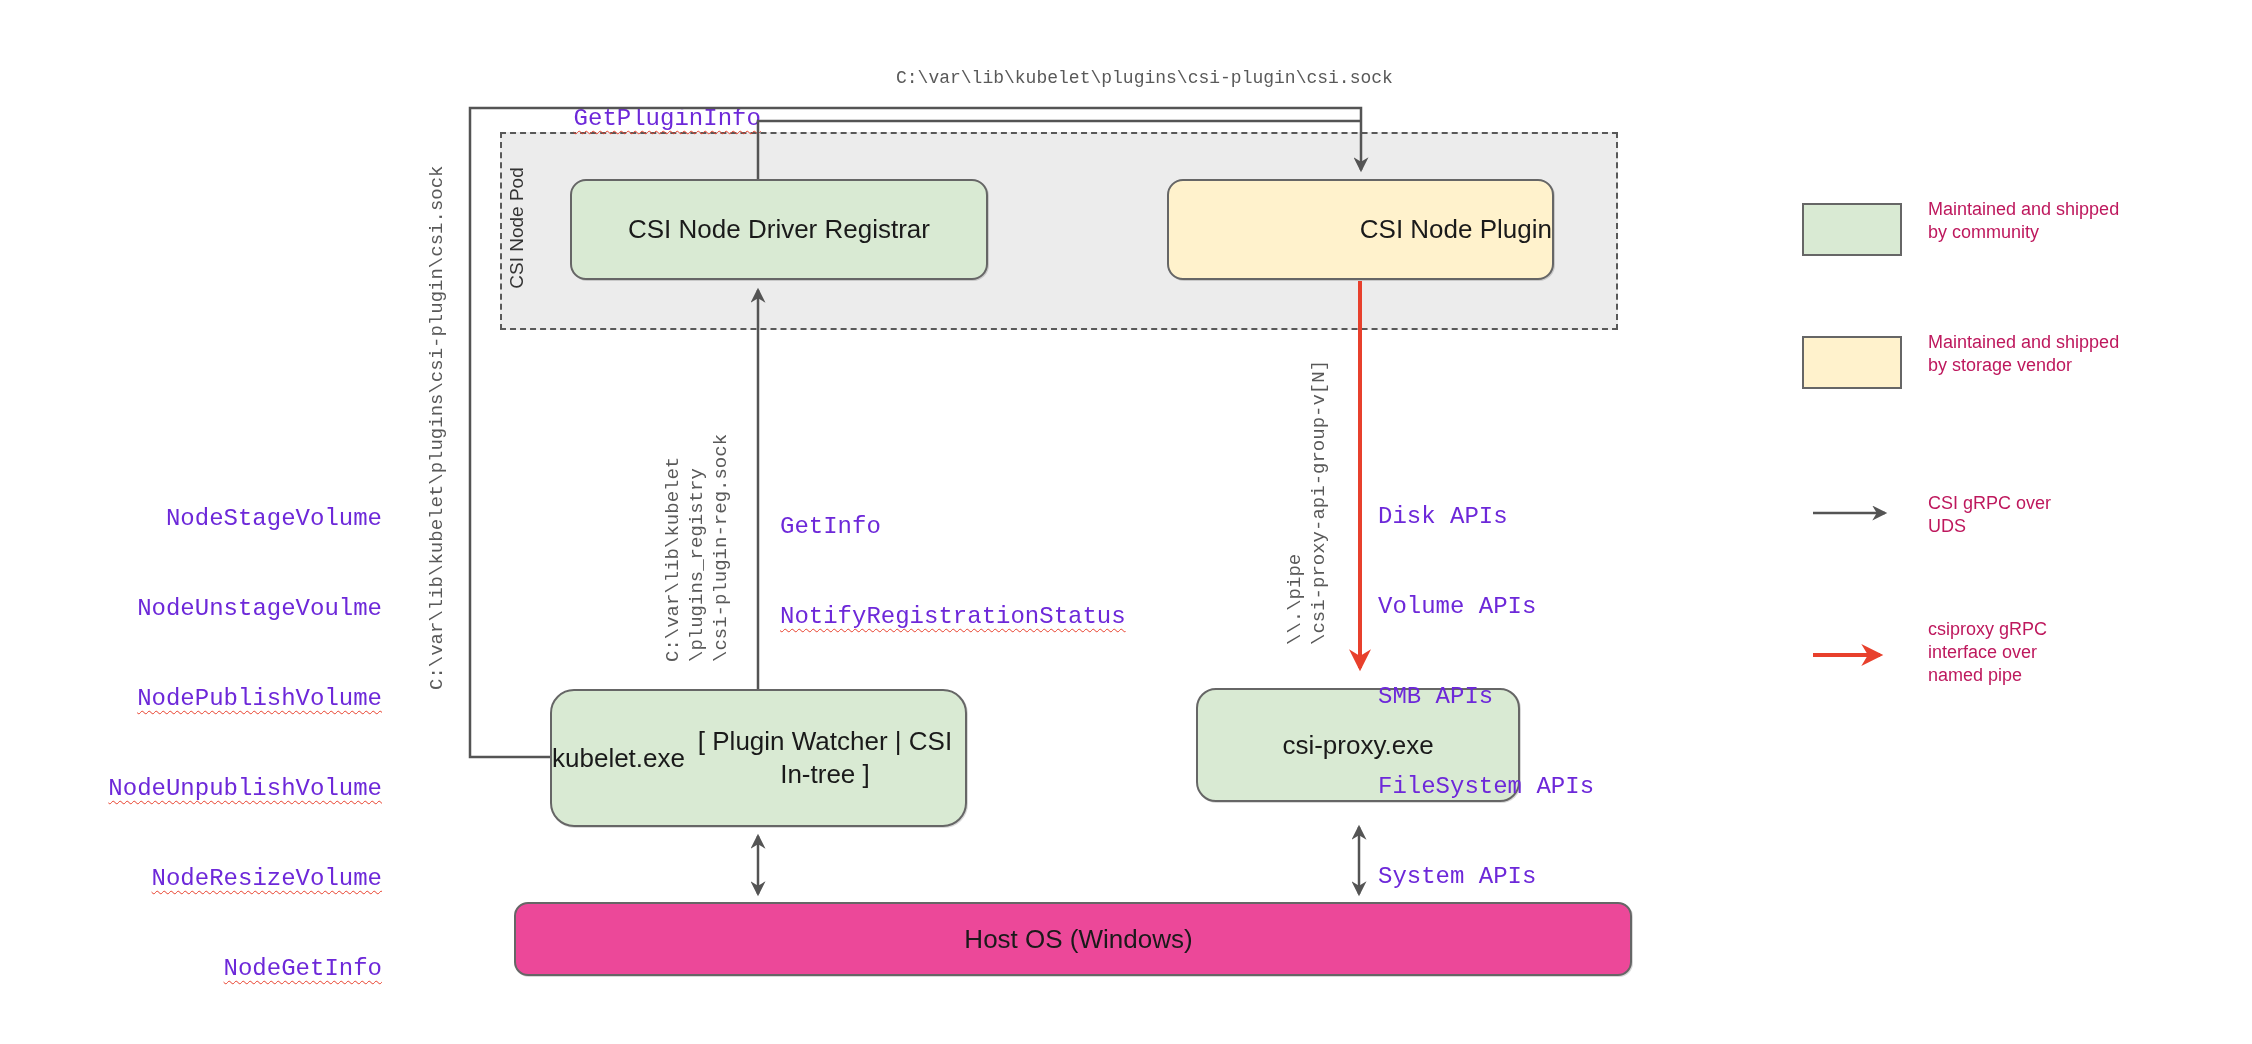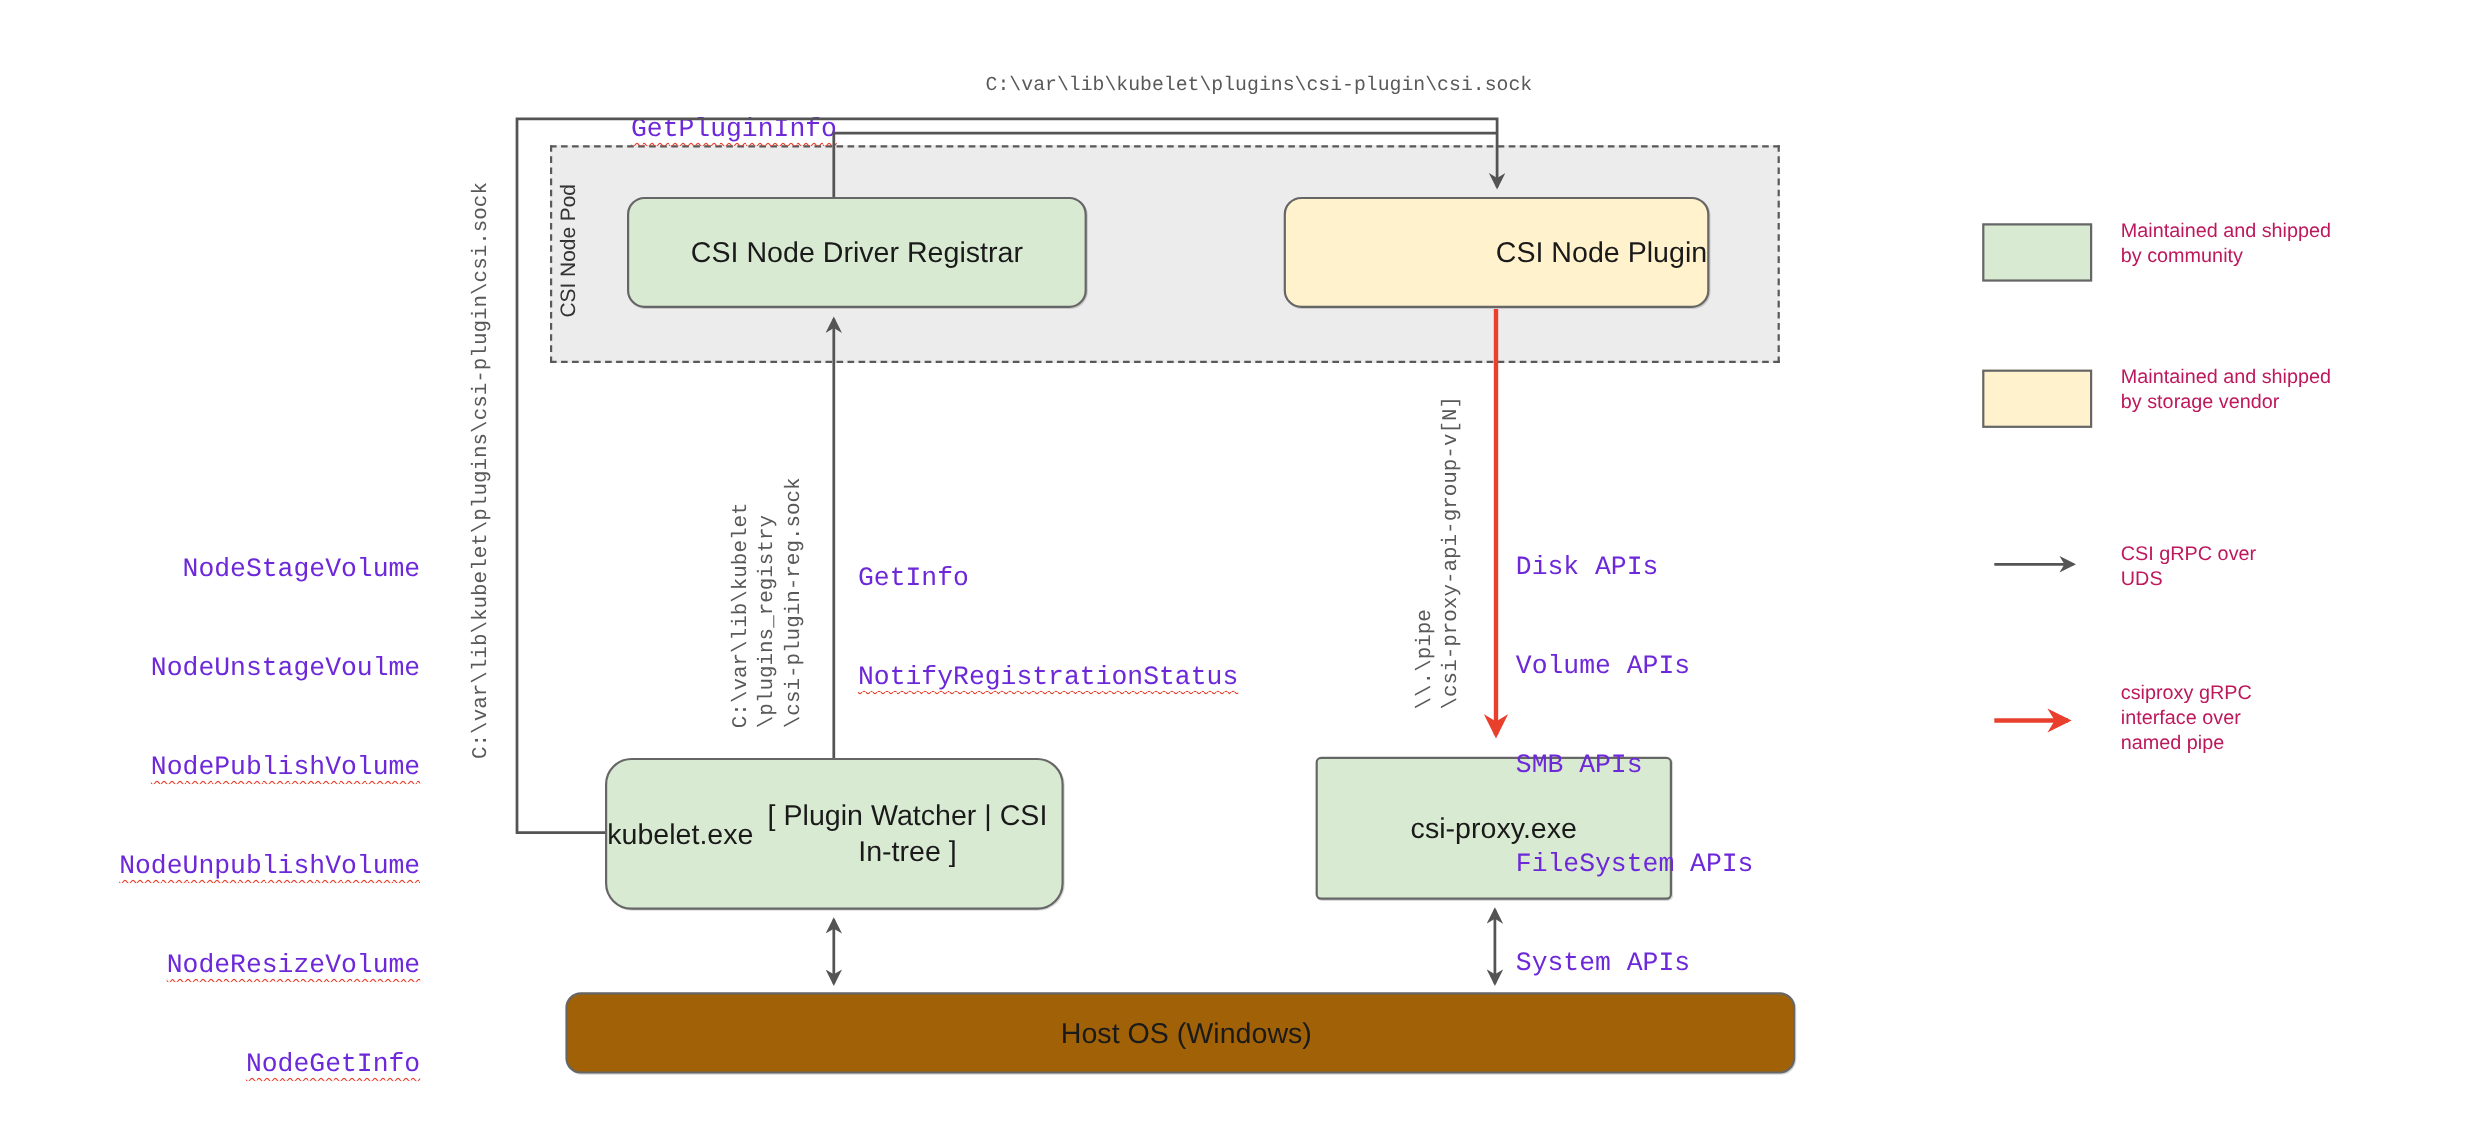--- a/index.html
+++ b/index.html
@@ -9,21 +9,21 @@
   .mono{font-family:"Liberation Mono","DejaVu Sans Mono",monospace;}
   .mono-big{font-size:24px;line-height:30px;color:#6d28d9;white-space:pre;}
   .mono-small{font-size:18px;color:#595959;white-space:pre;}
   .squiggle{text-decoration-line:underline;text-decoration-style:wavy;
             text-decoration-color:#e8402c;text-decoration-thickness:1px;text-underline-offset:5px;}
   .node-box{border:2px solid #666666;display:flex;align-items:center;justify-content:center;
             text-align:center;font-size:26px;line-height:33px;box-sizing:border-box;
             box-shadow:1px 1px 0 rgba(0,0,0,0.15);}
   .green{background:#d9ead3;}
   .yellow{background:#fff2cc;justify-content:flex-end;}
-  .blue{background:#a16207;padding-left:11px;}
+  .blue{background:#ec4899;padding-left:11px;}
   .pod{background:#ececec;border:2px dashed #595959;box-sizing:border-box;}
   .legend-swatch{border:2px solid #666666;box-sizing:border-box;}
   .legend-text{font-size:18px;line-height:23px;color:#be185d;}
   .list-right{text-align:right;}
   svg text{fill:#595959;}
   svg .svg-mono{font-family:"Liberation Mono","DejaVu Sans Mono",monospace;font-size:19px;}
   svg .svg-pod-label{font-family:"Liberation Sans","DejaVu Sans",sans-serif;font-size:19px;fill:#333333;}
   #overlay{position:absolute;left:0;top:0;pointer-events:none;}
 </style>
 </head>
@@ -39,21 +39,21 @@
 
   <div class="abs node-box yellow" style="left:1167px;top:179px;width:387px;height:101px;border-radius:16px;">
     <span>CSI Node Plugin</span>
   </div>
 
   <div class="abs node-box green" style="left:550px;top:689px;width:417px;height:138px;border-radius:24px;">
     <span>kubelet.exe</span>
     <span>[ Plugin Watcher | CSI In-tree ]</span>
   </div>
 
-  <div class="abs node-box green" style="left:1196px;top:688px;width:324px;height:130px;border-radius:5px;">
+  <div class="abs node-box green" style="left:1196px;top:688px;width:324px;height:114px;border-radius:20px;">
     <span>csi-proxy.exe</span>
   </div>
 
   <div class="abs node-box blue" style="left:514px;top:902px;width:1118px;height:74px;border-radius:14px;">
     <span>Host OS (Windows)</span>
   </div>
 
   <div class="abs mono mono-big" style="left:516px;top:74px;">
     <span class="squiggle">GetPluginInfo</span>
   </div>

